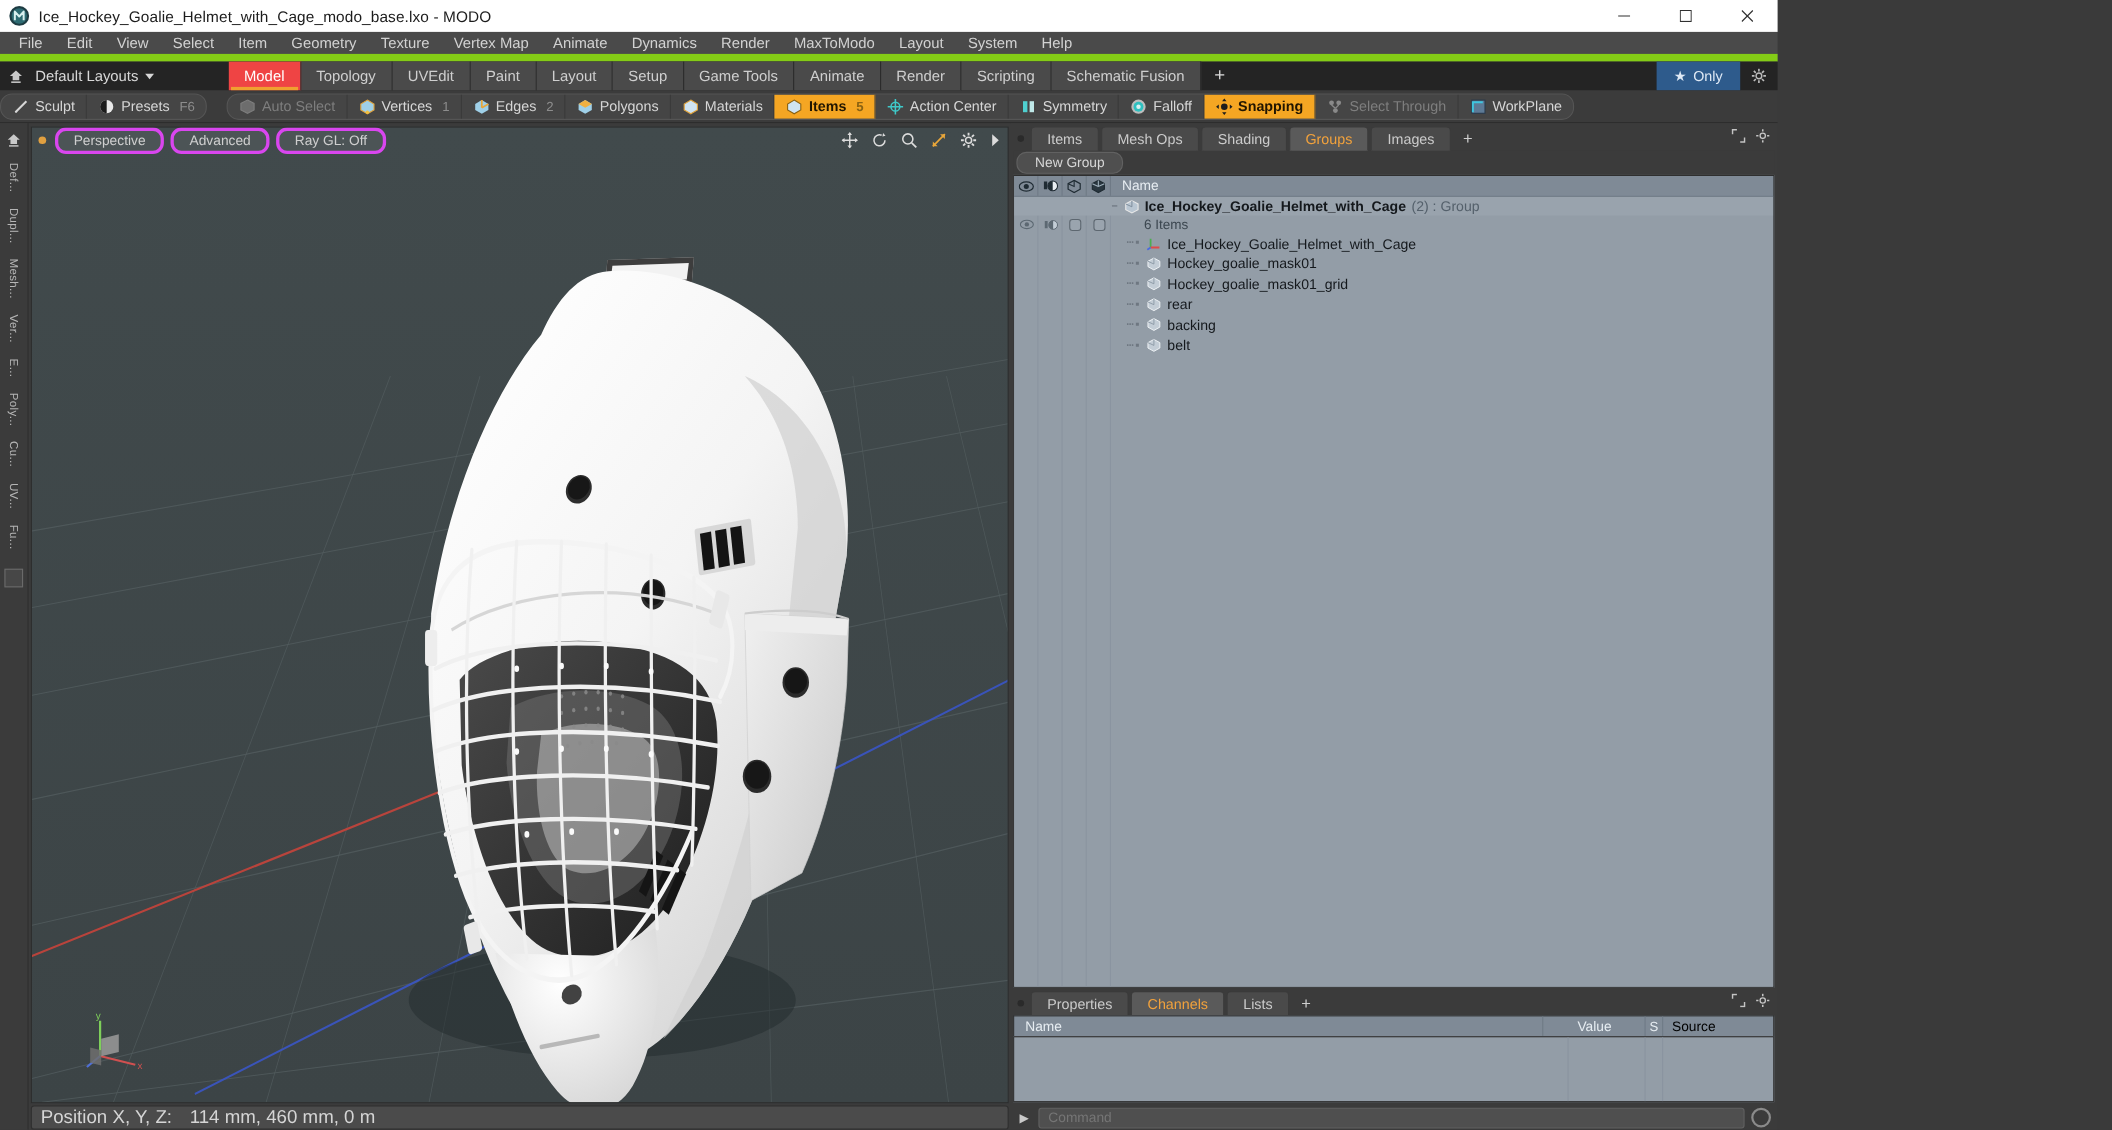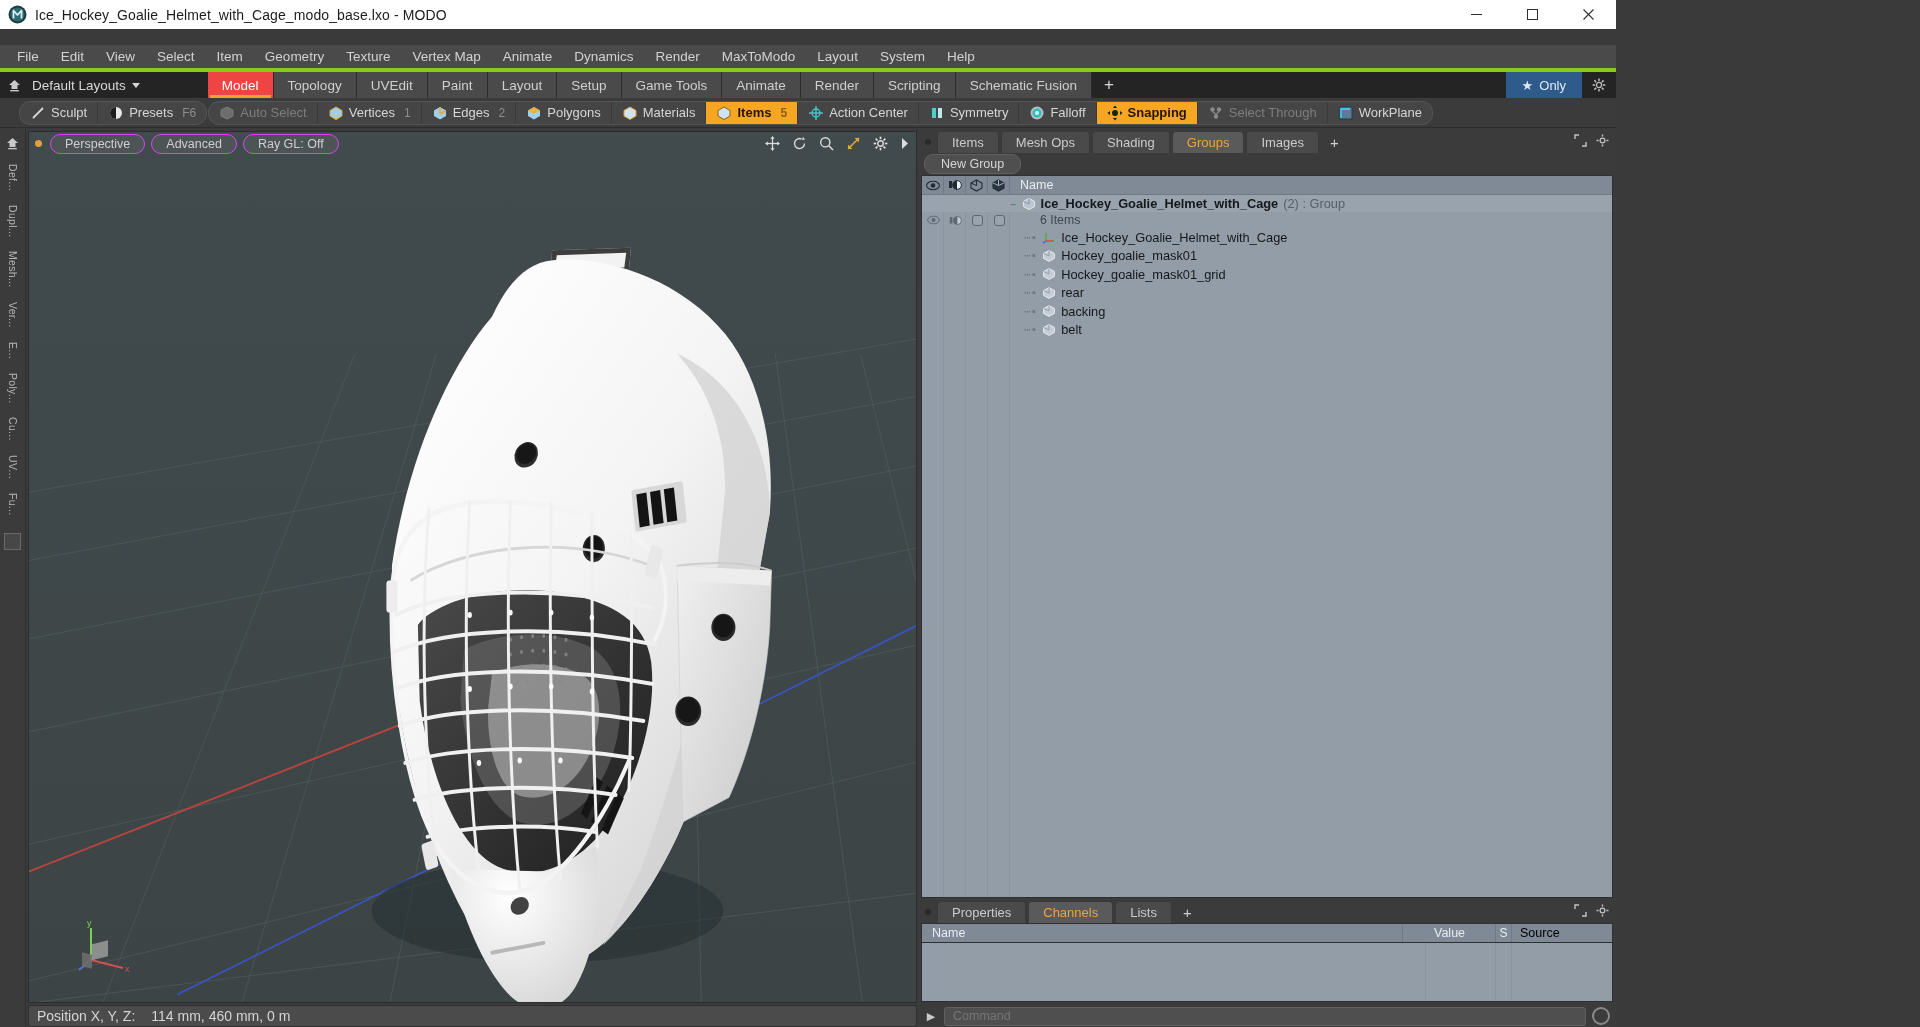--- a/index.html
+++ b/index.html
@@ -21,21 +21,21 @@
   .tb-title { font-size: 14px; color: #1c1c1c; letter-spacing: 0.1px; }
   .tb-buttons { margin-left: auto; display: flex; height: 100%; }
   .tb-btn {
     width: 56px; height: 100%; display: flex; align-items: center; justify-content: center;
     color: #303030;
   }
 
   
   .menubar {
     height: 27px; flex: 0 0 27px; background: #4a4a4a; display: flex; align-items: center;
-    padding-left: 6px; border-bottom: 4px solid #84cc16; margin-top: 16px;
+    padding-left: 6px; border-bottom: 7px solid #84cc16;
   }
   .menu-item {
     font-size: 13.5px; color: #d2d2d2; padding: 3px 11px; border-radius: 2px; white-space: nowrap;
   }
 
   
   .layoutbar {
     height: 26px; flex: 0 0 26px; background: #242424; display: flex; align-items: stretch;
     position: relative;
   }
@@ -60,21 +60,21 @@
   .ltab-plus { padding: 0 12px; display:flex; align-items:center; color:#d9d9d9; font-size:17px; background: transparent; }
   .only-btn {
     margin-left: auto; display: flex; align-items: center; gap: 6px; padding: 0 16px;
     background: #2e5b8c; color: #dfe9f5; font-size: 13px;
   }
   .gear-right { width: 34px; display: flex; align-items: center; justify-content: center; color: #bdbdbd; }
 
   
   .toolstrip {
     height: 30px; flex: 0 0 30px; background: #3b3b3b; display: flex; align-items: center;
-    padding: 0 19px; gap: 1px; border-bottom: 1px solid #2d2d2d;
+    padding: 0 0; gap: 18px; border-bottom: 1px solid #2d2d2d;
   }
   .tgroup {
     display: flex; align-items: stretch; height: 24px; background: #454545;
     border: 1px solid #555; border-radius: 11px; overflow: hidden;
   }
   .tbtn {
     display: flex; align-items: center; gap: 5px; padding: 0 10px; font-size: 13px; color: #d6d6d6;
     border-right: 1px solid #3a3a3a; white-space: nowrap;
   }
   .tbtn:last-child { border-right: none; }
@@ -103,39 +103,39 @@
   .viewport {
     position: relative; flex: 1 1 auto; background: #3f4749; overflow: hidden; border: 1px solid #2c2c2c;
   }
   .vp-header {
     position: absolute; top: 0; left: 0; right: 0; height: 23px; display: flex; align-items: center;
     gap: 6px; padding: 0 6px; z-index: 6;
   }
   .vp-dot { width: 7px; height: 7px; border-radius: 50%; background: #e0a040; margin-right: 2px; }
   .vp-pill {
     min-width: 82px; text-align: center; font-size: 12.5px; color: #cfcfcf; background: #4c5456;
-    border: 1px solid #d946ef; border-radius: 10px; padding: 2px 14px;
+    border: 3px solid #d946ef; border-radius: 10px; padding: 2px 14px;
   }
   .vp-tools {
     margin-left: auto; display: flex; align-items: center; gap: 12px; color: #d8d8d8;
   }
   .vp-tools svg { display:block; }
 
   
   .vp-stats {
     position: absolute; right: 10px; bottom: 8px; text-align: right; font-size: 12.5px;
     color: #cfcfcf; line-height: 16.5px; z-index: 6;
   }
   .vp-stats .noitems { color: #e0a53a; }
   .vp-axis { position: absolute; left: 48px; bottom: 26px; width: 60px; height: 58px; z-index: 6; }
 
   
   .statusbar {
     height: 22px; flex: 0 0 22px; background: #4b4b4b; display: flex; align-items: center;
-    gap: 16px; padding: 0 8px; font-size: 14px; color: #d5d5d5; margin-top: 2px;
+    gap: 16px; padding: 0 8px; font-size: 17px; color: #d5d5d5; margin-top: 2px;
     border: 1px solid #2f2f2f; border-radius: 3px;
   }
 
   
   .rightpanel {
     width: 697px; flex: 0 0 697px; display: flex; flex-direction: column; background: #3b3b3b;
     padding: 3px 3px 0 2px;
   }
   .rp-tabs {
     height: 22px; flex: 0 0 22px; display: flex; align-items: stretch; gap: 2px; position: relative;

